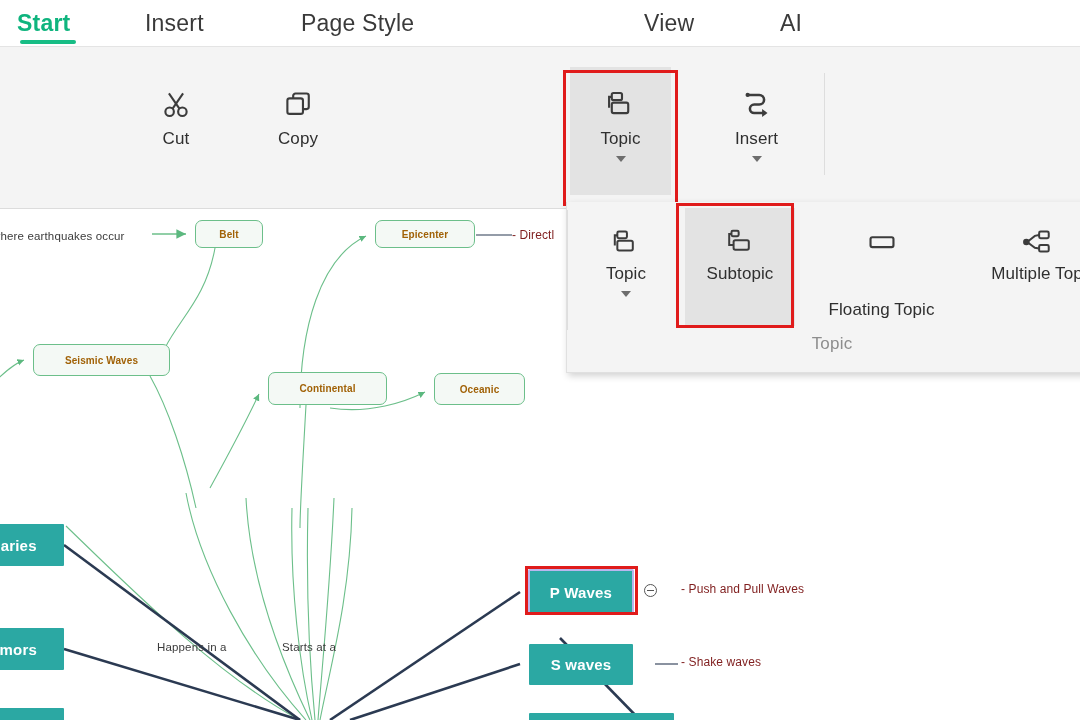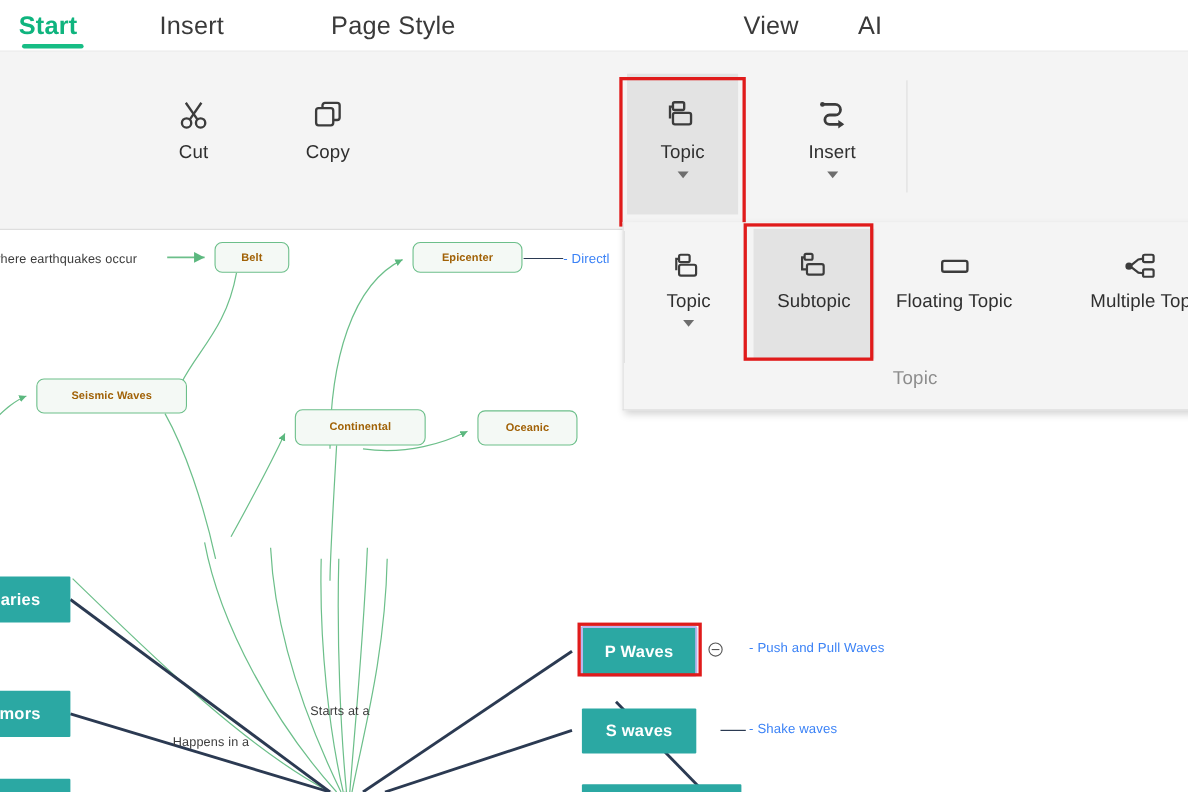--- a/index.html
+++ b/index.html
@@ -76,21 +76,21 @@
     position: absolute;
     font-size: 11.5px;
     color: #3b3b3b;
     white-space: nowrap;
     letter-spacing: .15px;
   }
 
   .annot {
     position: absolute;
     font-size: 12px;
-    color: #3b82f6;
+    color: #7f1d1d;
     white-space: nowrap;
     letter-spacing: .1px;
     text-align: center;
   }
 
   .collapse-circle {
     position: absolute;
     width: 13px;
     height: 13px;
     border: 1.2px solid #555;
@@ -358,21 +358,21 @@
         </div>
         <div class="node node-teal" style="left: 529px; top: 436px; width: 104px; height: 41px;">
           <span>S waves</span>
         </div>
         <div class="node node-teal" style="left: 529px; top: 505px; width: 145px; height: 42px;">
           <span></span>
         </div>
       </div>
     <div id="label-layer">
         <div class="map-label" style="left: -8px; top: 22px;">where earthquakes occur</div>
-        <div class="map-label" style="left: 157px; top: 433px; margin-top: 28px;">Happens in a</div>
+        <div class="map-label" style="left: 157px; top: 433px;">Happens in a</div>
         <div class="map-label" style="left: 282px; top: 433px;">Starts at a</div>
         <div class="map-label" style="left: 236px; top: 511px;">Two types of plates</div>
       </div>
     <div id="annot-layer">
         <div class="annot" style="left: 512px; top: 20px;">- Directl</div>
         <div class="annot" style="left: 681px; top: 374px;">- Push and Pull Waves</div>
         <div class="annot" style="left: 681px; top: 447px;">- Shake waves</div>
       </div>
 
     <div class="collapse-circle" style="left:644px; top:376px;"></div>
@@ -386,21 +386,21 @@
         <div class="tab active" style="left: 17px;">
           <span>Start</span>
         </div>
         <div class="tab-underline" style="left: 20px; top: 40px; width: 56px;"></div>
         <div class="tab" style="left: 145px;">
           <span>Insert</span>
         </div>
         <div class="tab" style="left: 285px; margin-left: 16px;">
           <span>Page Style</span>
         </div>
-        <div class="tab" style="left: 676px;">
+        <div class="tab" style="left: 644px;">
           <span>View</span>
         </div>
         <div class="tab" style="left: 780px;">
           <span>AI</span>
         </div>
       </div>
 
     <div id="ribbon-body">
       <div class="vsep" style="left:824px; top:26px; height:102px;"></div>
         <div class="rb-btn" style="left: 135px; top: 20px; width: 82px; height: 100px; padding-top: 14px;">
@@ -467,21 +467,21 @@
         <div class="dd-btn pressed" style="left: 118px; top: 6px; width: 110px; height: 118px; padding-top: 12px;">
           <span class="dd-icon">
             <svg width="32" height="32" viewBox="0 0 24 24" fill="none" stroke="#3c3c3c" stroke-width="1.5">
          <rect x="5.6" y="3.6" width="5.4" height="4" rx="1"></rect>
          <rect x="7.2" y="10.6" width="11.4" height="7.2" rx="1.3"></rect>
          <path d="M5.6 6 L3.9 6 L3.9 14.2 L7.2 14.2"></path>
        </svg>
           </span>
           <span class="dd-label">Subtopic</span>
         </div>
-        <div class="dd-btn" style="left: 228px; top: 6px; width: 145px; height: 118px; padding-top: 12px;">
+        <div class="dd-btn" style="left: 242px; top: 6px; width: 145px; height: 118px; padding-top: 12px; gap: 36px;">
           <span class="dd-icon">
             <svg width="32" height="32" viewBox="0 0 24 24" fill="none" stroke="#3c3c3c" stroke-width="1.6">
          <rect x="3.4" y="8.4" width="17.2" height="7.4" rx="1.4"></rect>
        </svg>
           </span>
           <span class="dd-label">Floating Topic</span>
         </div>
         <div class="dd-btn" style="left: 390px; top: 6px; width: 160px; height: 118px; padding-top: 12px;">
           <span class="dd-icon">
             <svg width="32" height="32" viewBox="0 0 24 24" fill="none" stroke="#3c3c3c" stroke-width="1.5">

